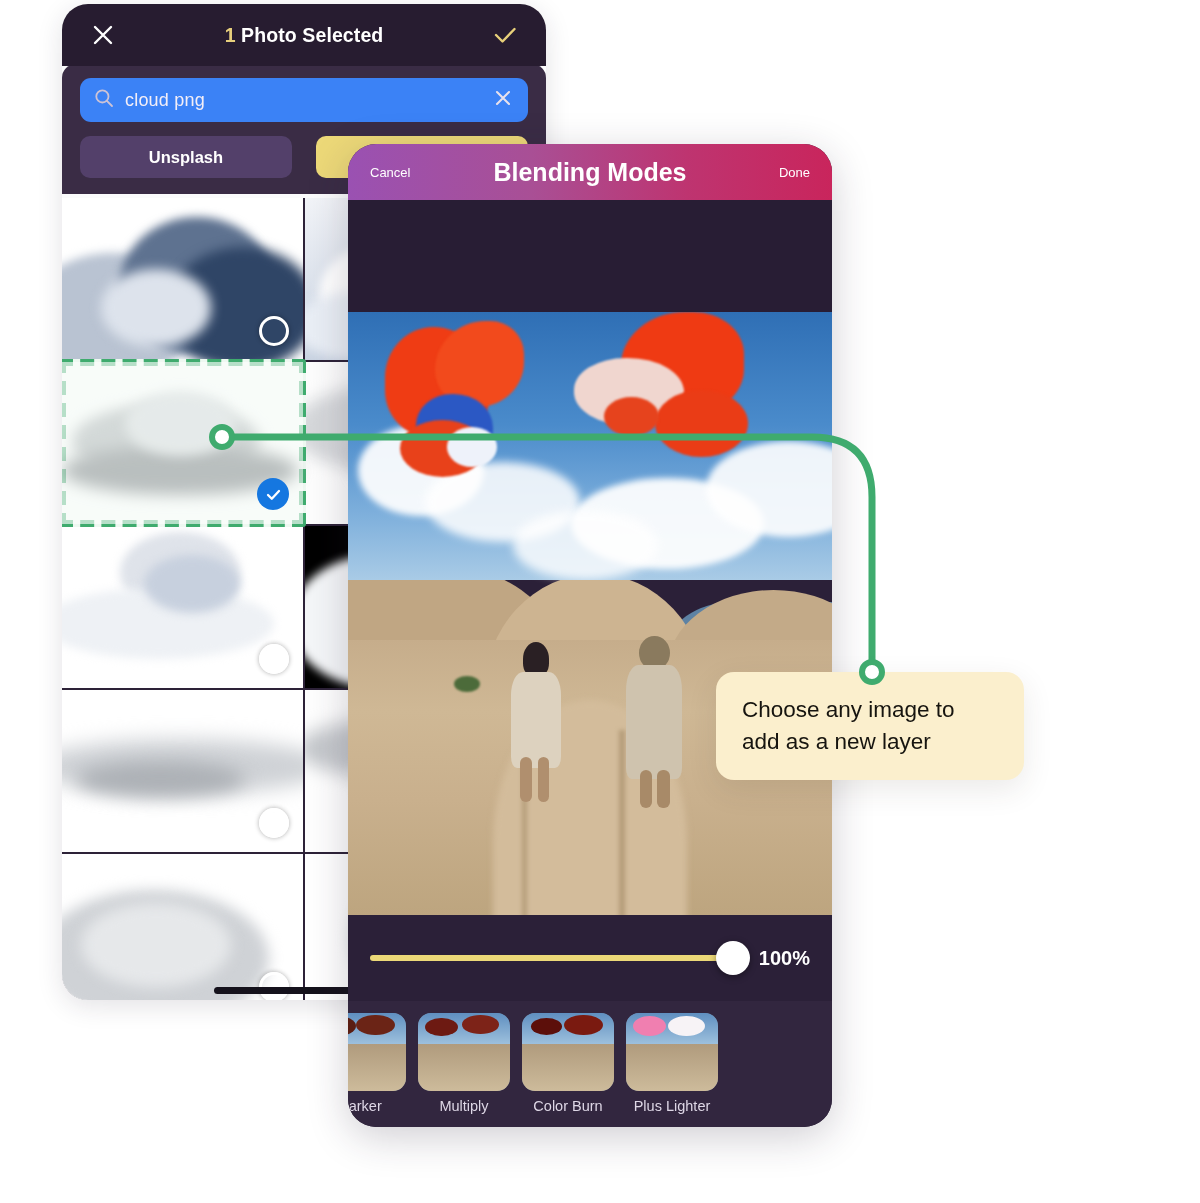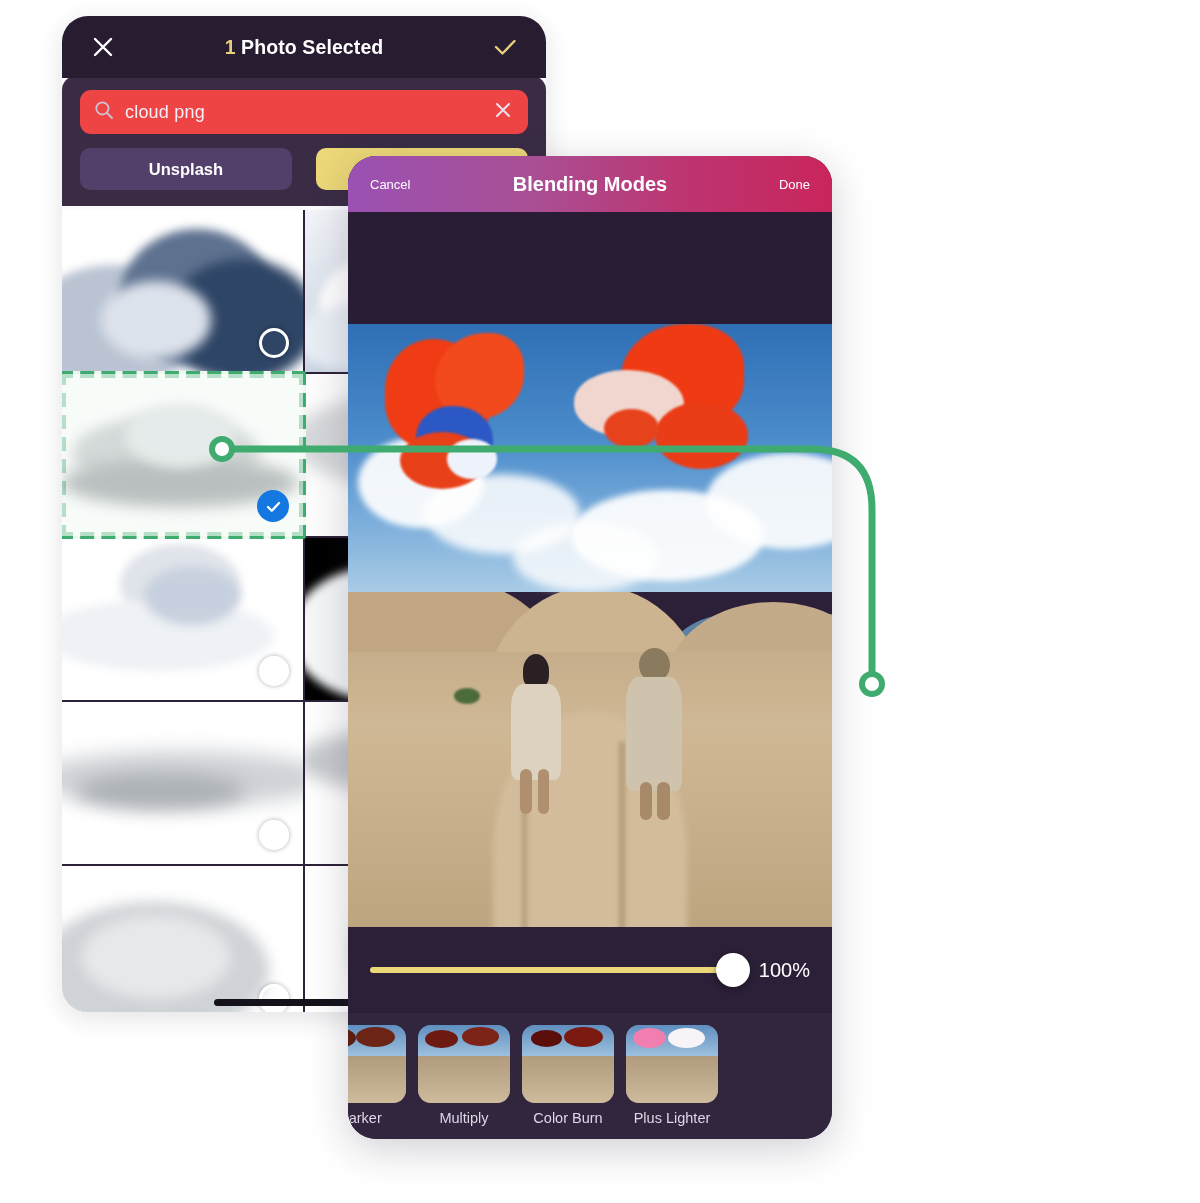--- a/index.html
+++ b/index.html
@@ -2,21 +2,21 @@
 <html><head>
 <meta charset="utf-8">
 <style>
   * { box-sizing: border-box; margin: 0; padding: 0; }
   html, body {
     width: 1200px; height: 1203px;
     background: #ffffff;
     font-family: "Liberation Sans", sans-serif;
     overflow: hidden;
   }
-  #stage { position: relative; width: 1200px; height: 941px; background:#fff;margin-top:12px; }
+  #stage { position: relative; width: 1200px; height: 941px; background:#fff; }
 
   
   #picker-card {
     position: absolute; left: 62px; top: 4px;
     width: 484px; height: 996px;
     background: #fbfbfc;
     border-radius: 26px;
     overflow: hidden;
     box-shadow: 0 6px 26px rgba(40,30,55,.13);
   }
@@ -32,21 +32,21 @@
   }
   #picker-title .cnt { color: #e7cf7c; }
   .glyph-btn { width: 30px; height: 30px; position: relative; z-index: 2; cursor: pointer; }
   .glyph-btn svg { display:block; width:100%; height:100%; }
 
   #picker-searchzone {
     background: #3a2c45; padding: 14px 18px 16px;
     border-radius: 14px 14px 0 0; margin-top:-2px;
   }
   #search-field {
-    height: 44px; background: #ef4444; border-radius: 11px;
+    height: 44px; background: #3b82f6; border-radius: 11px;
     display: flex; align-items: center; gap: 11px; padding: 0 14px; justify-content: space-between;
   }
   #search-field .val {
     flex: 1; color: #f3eef7; font-size: 18px; letter-spacing:.2px;
   }
   #source-row { display: flex; gap: 24px; margin-top: 14px; }
   .source-btn {
     height: 42px; border-radius: 10px; display:flex;
     align-items:center; justify-content:center;
     font-size: 16.5px; font-weight: 700; cursor: pointer;
@@ -99,21 +99,21 @@
     z-index: 10;
   }
   #blend-topbar {
     height: 56px;
     background: linear-gradient(90deg,#9a51b2 0%,#a94f95 38%,#be3470 70%,#c9255c 100%);
     display:flex; align-items:center; justify-content:space-between;
     padding: 0 22px; position: relative;
   }
   #blend-title {
     position:absolute; left:0; right:0; text-align:center;
-    font-size: 20px; font-weight:700; color:#fff; pointer-events:none;
+    font-size: 25px; font-weight:700; color:#fff; pointer-events:none;
   }
   .bar-action { font-size:13px; color:#ffffff; cursor:pointer; z-index:2; }
   #blend-canvas-pad { height: 112px; background:#281d34; }
   #canvas-area { position:relative; height: 603px; overflow:hidden; }
 
   
   #art-sky {
     position:absolute; left:0; right:0; top:0; height:268px;
     background: linear-gradient(#2f6fb5 0%, #4a8bcb 42%, #7fb0dc 76%, #a9cbe6 100%);
   }
@@ -129,21 +129,21 @@
     background:#2b2038; display:flex; align-items:center; padding: 0 22px;
   }
   #slider-track {
     position:relative; flex:1; height:6px; border-radius:4px; background:#ecd878;
   }
   #slider-thumb {
     position:absolute; right:-17px; top:50%; transform:translateY(-50%);
     width:34px; height:34px; border-radius:50%; background:#fff;
     box-shadow:0 2px 7px rgba(0,0,0,.4); cursor:pointer;
   }
-  #opacity-value { margin-left:26px; color:#ffffff; font-size:20px; font-weight:400; }
+  #opacity-value { margin-left:26px; color:#ffffff; font-size:20px; font-weight:700; }
 
   
   #blend-strip {
     position:absolute; left:0; right:0; bottom:0; height:126px;
     background:#32263f; display:flex; align-items:flex-start;
     gap:12px; padding: 12px 0 0 0; overflow:hidden;
   }
   .mode-item { width:92px; flex:0 0 92px; text-align:center; cursor:pointer; }
   .mode-item:first-child { margin-left:-34px; }
   .mode-thumb {
@@ -451,14 +451,17 @@
 
     </div>
   </div>
 
   <svg id="annot" viewBox="0 0 1200 1203">
     <path d="M222 437 L812 437 Q872 437 872 497 L872 672" stroke="#3fab6e" stroke-width="7" fill="none" stroke-linecap="round"></path>
   </svg>
   <div class="node-dot" style="left:209px;top:424px;"></div>
   <div class="node-dot" style="left:859px;top:659px;"></div>
 
+  <div id="callout">
+    <div id="callout-text">Choose any image to add as a new layer</div>
+  </div>
 
 </div>
 
 </body></html>

